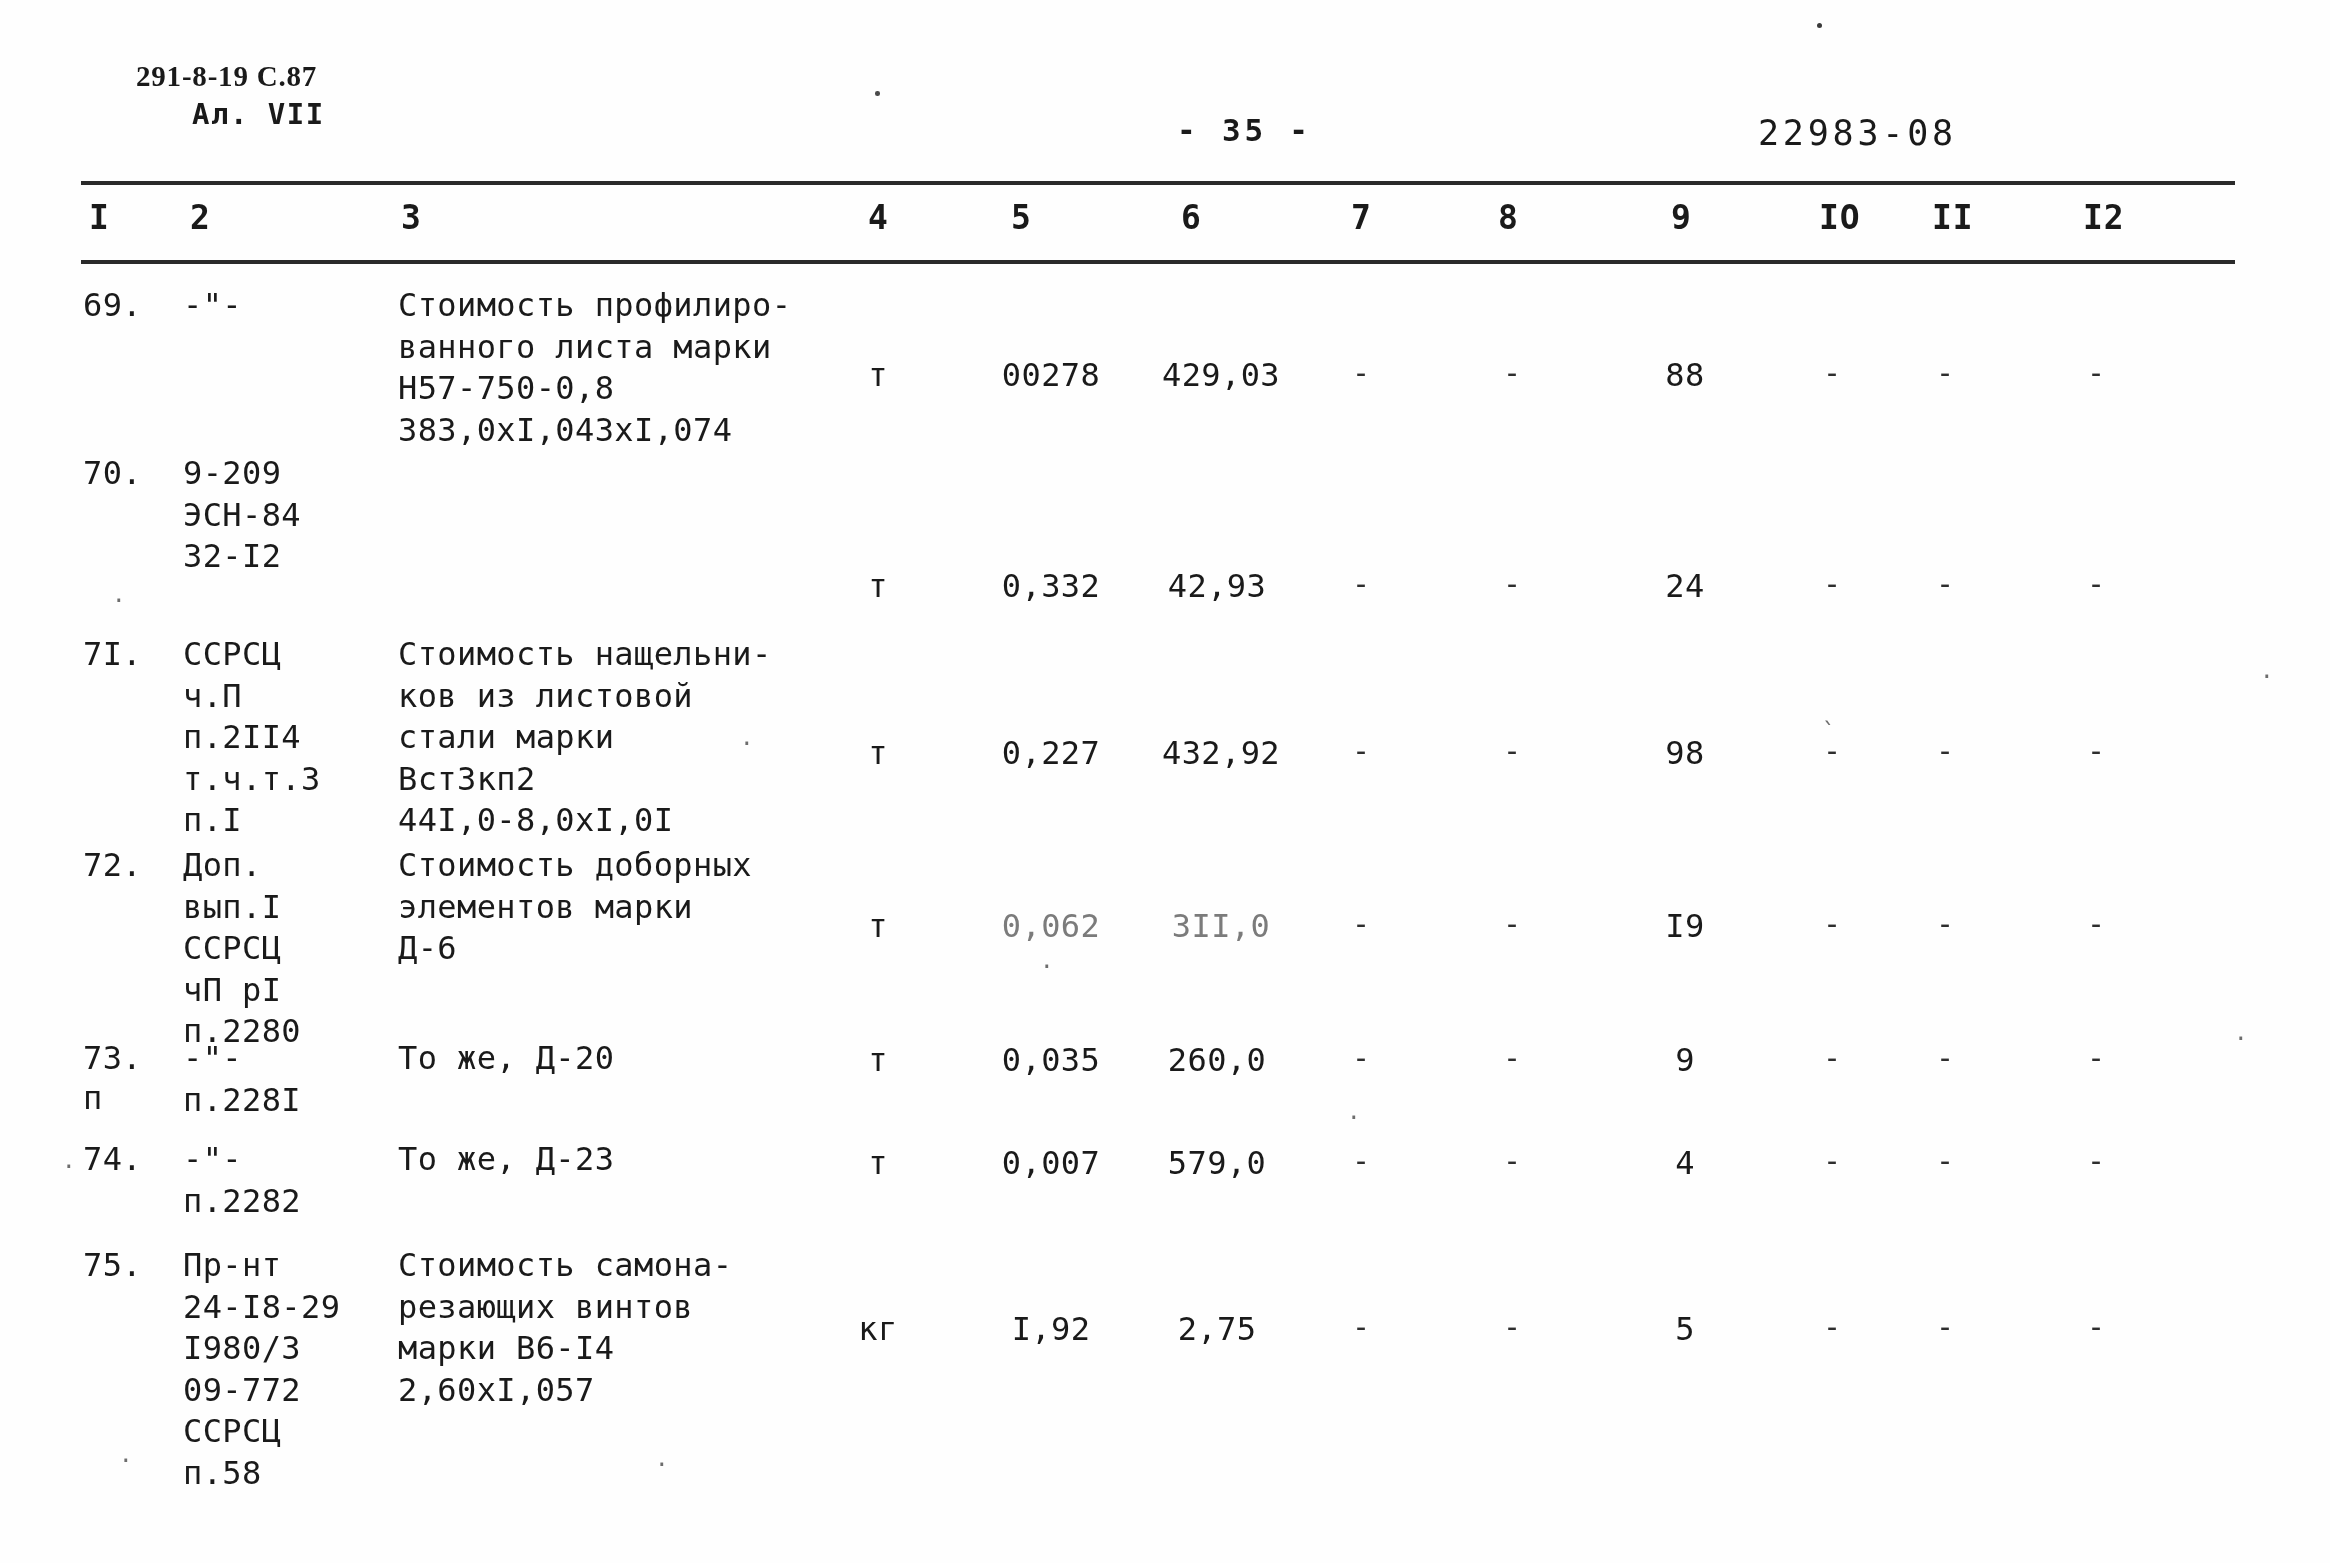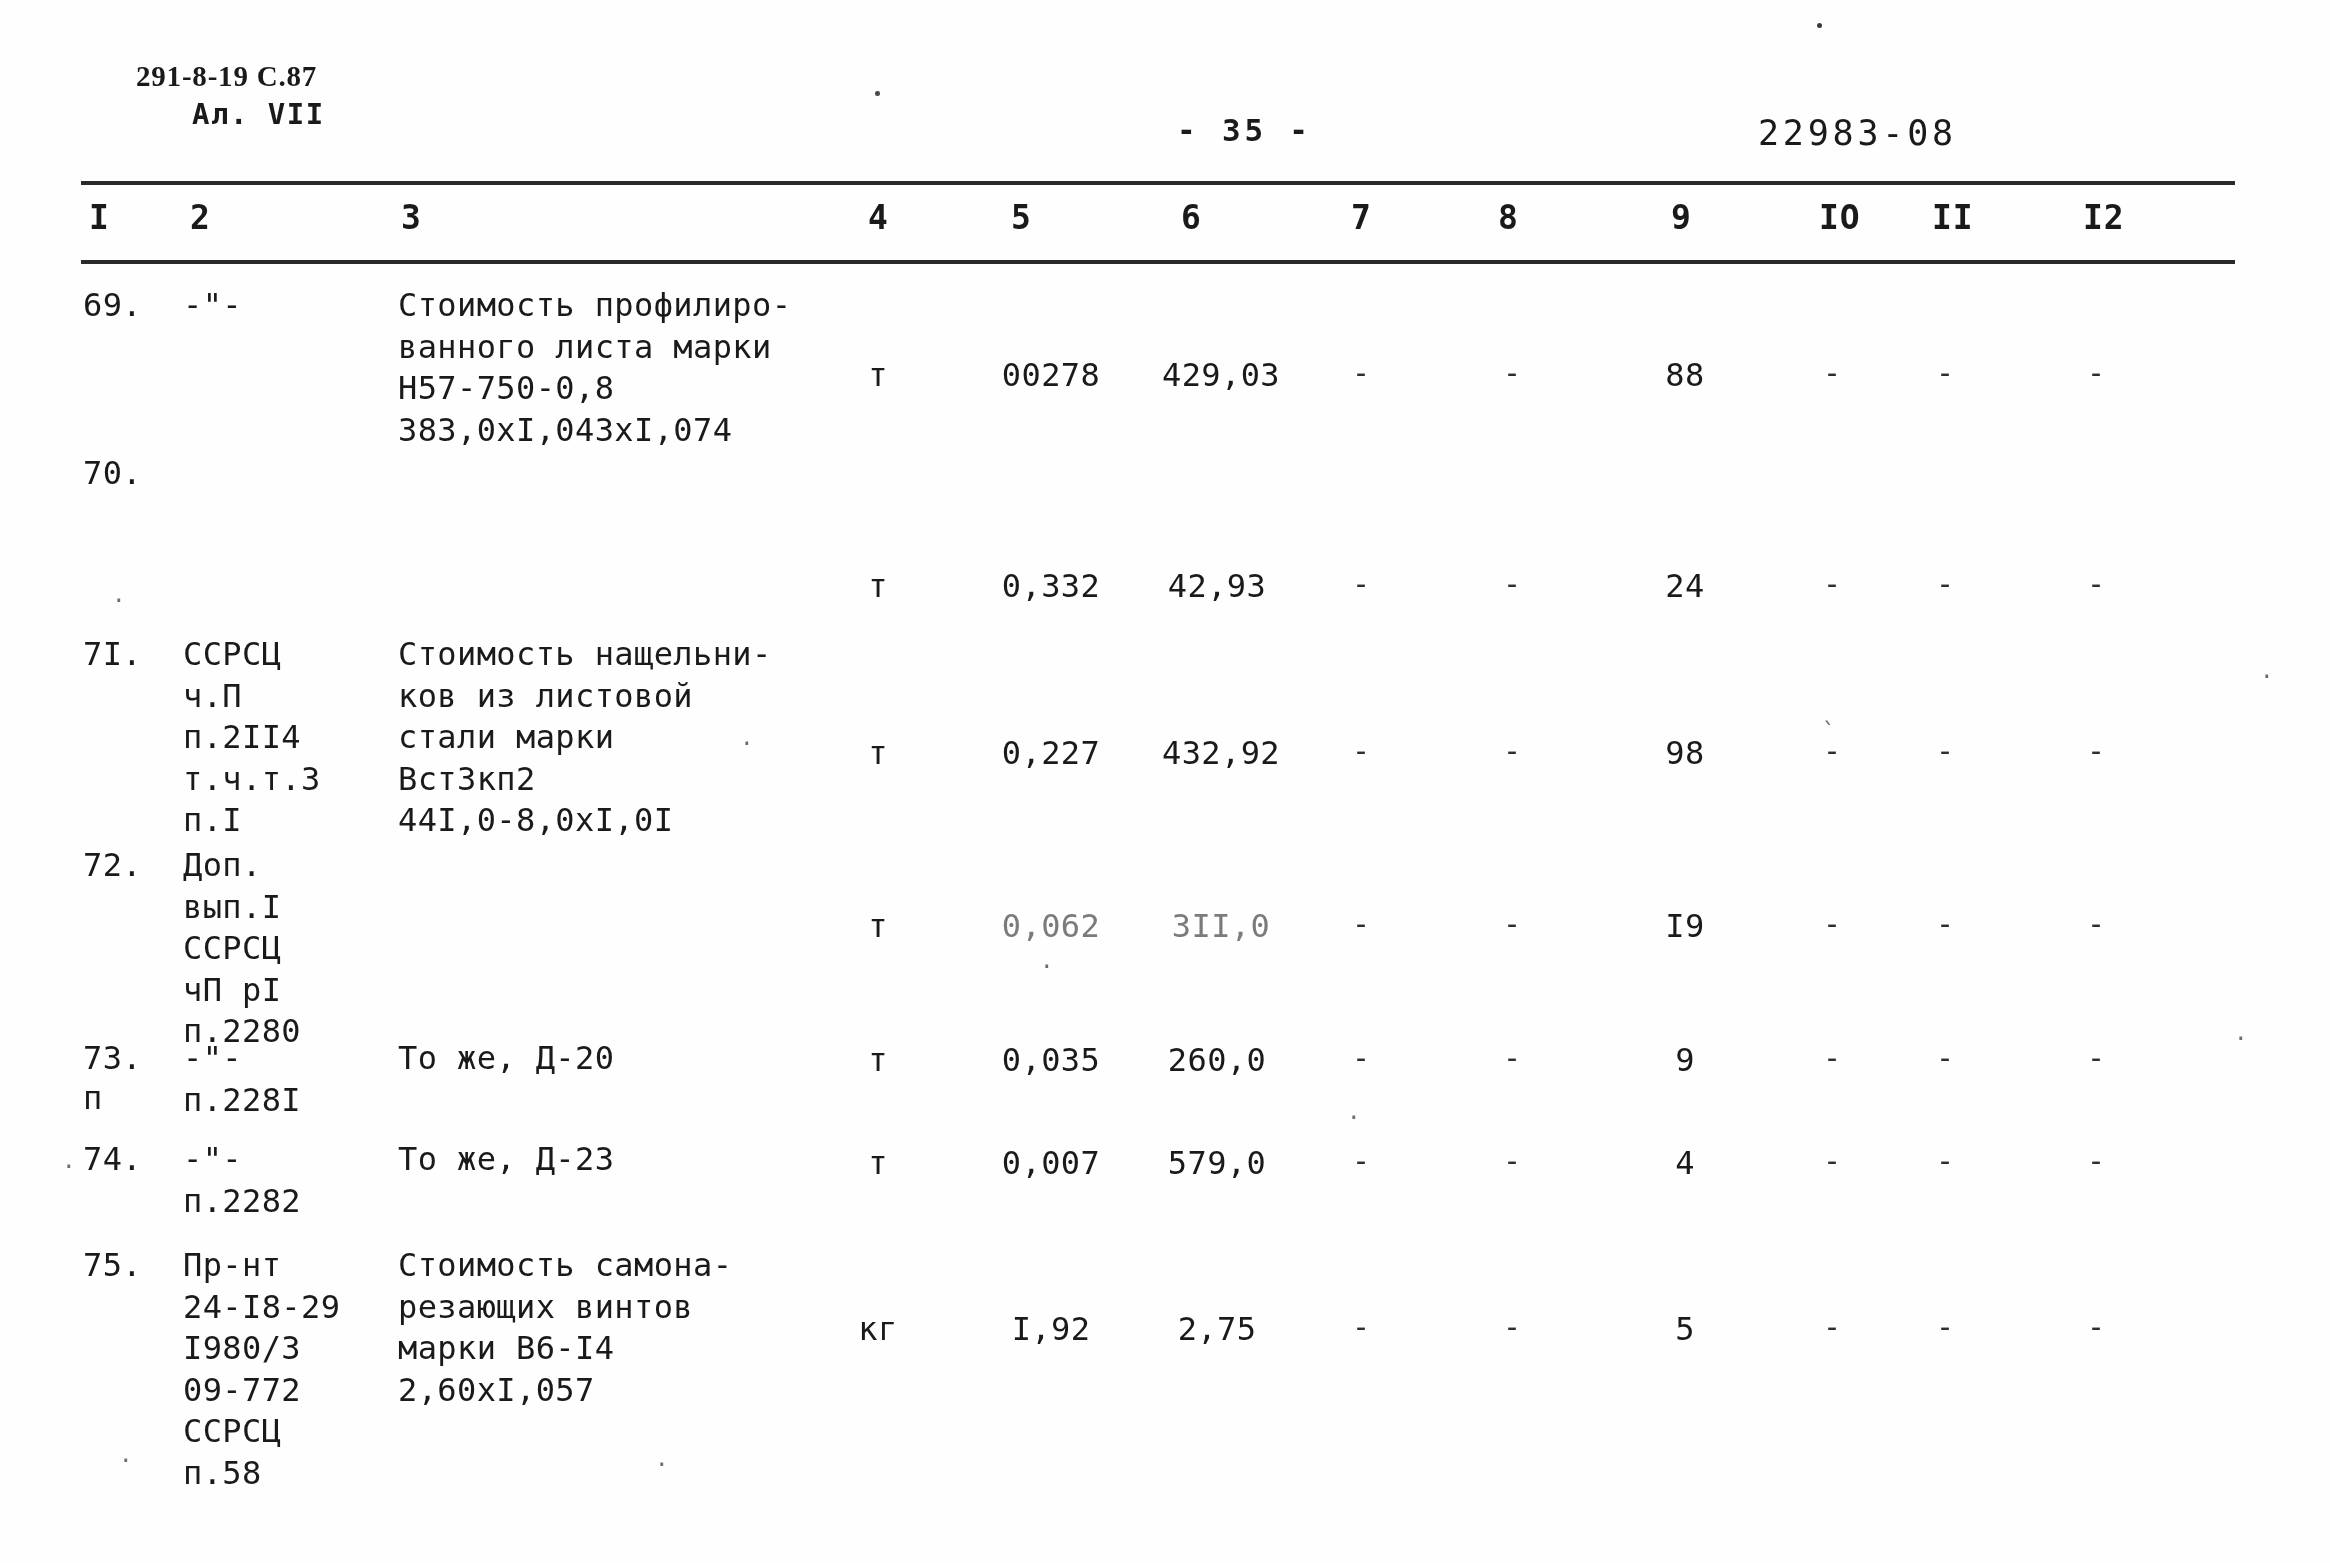--- a/index.html
+++ b/index.html
@@ -165,20 +165,23 @@
   <div class="cell ctr" style="left:1051px; top:355px">00278</div>
   <div class="cell ctr" style="left:1221px; top:355px">429,03</div>
   <div class="dash" style="left:1361px; top:355px">-</div>
   <div class="dash" style="left:1512px; top:355px">-</div>
   <div class="cell ctr" style="left:1685px; top:355px">88</div>
   <div class="dash" style="left:1832px; top:355px">-</div>
   <div class="dash" style="left:1945px; top:355px">-</div>
   <div class="dash" style="left:2096px; top:355px">-</div>
 
   <div class="cell" style="left:83px; top:453px">70.</div>
+  <div class="cell" style="left:183px; top:453px">9-209
+ЭСН-84
+32-I2</div>
   <div class="cell ctr" style="left:878px; top:566px">т</div>
   <div class="cell ctr" style="left:1051px; top:566px">0,332</div>
   <div class="cell ctr" style="left:1217px; top:566px">42,93</div>
   <div class="dash" style="left:1361px; top:566px">-</div>
   <div class="dash" style="left:1512px; top:566px">-</div>
   <div class="cell ctr" style="left:1685px; top:566px">24</div>
   <div class="dash" style="left:1832px; top:566px">-</div>
   <div class="dash" style="left:1945px; top:566px">-</div>
   <div class="dash" style="left:2096px; top:566px">-</div>
   <div class="stray-mark" style="left:112px; top:581px">.</div>
@@ -205,20 +208,23 @@
   <div class="dash" style="left:2096px; top:733px">-</div>
   <div class="stray-mark" style="left:740px; top:724px">.</div>
   <div class="stray-mark" style="left:1822px; top:718px">`</div>
 
   <div class="cell" style="left:83px; top:845px">72.</div>
   <div class="cell" style="left:183px; top:845px">Доп.
 вып.I
 ССРСЦ
 чП рI
 п.2280</div>
+  <div class="cell" style="left:398px; top:845px">Стоимость доборных
+элементов марки
+Д-6</div>
   <div class="cell ctr" style="left:878px; top:906px">т</div>
   <div class="cell ctr faint" style="left:1051px; top:906px">0,062</div>
   <div class="cell ctr faint" style="left:1221px; top:906px">3II,0</div>
   <div class="dash" style="left:1361px; top:906px">-</div>
   <div class="dash" style="left:1512px; top:906px">-</div>
   <div class="cell ctr" style="left:1685px; top:906px">I9</div>
   <div class="dash" style="left:1832px; top:906px">-</div>
   <div class="dash" style="left:1945px; top:906px">-</div>
   <div class="dash" style="left:2096px; top:906px">-</div>
   <div class="stray-mark" style="left:1040px; top:947px">.</div>

